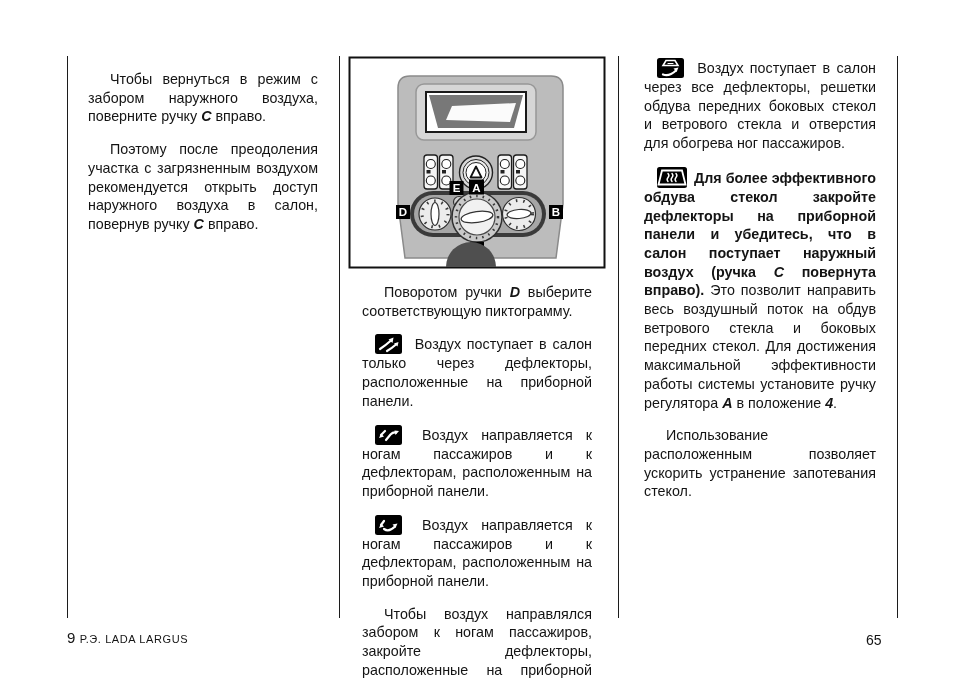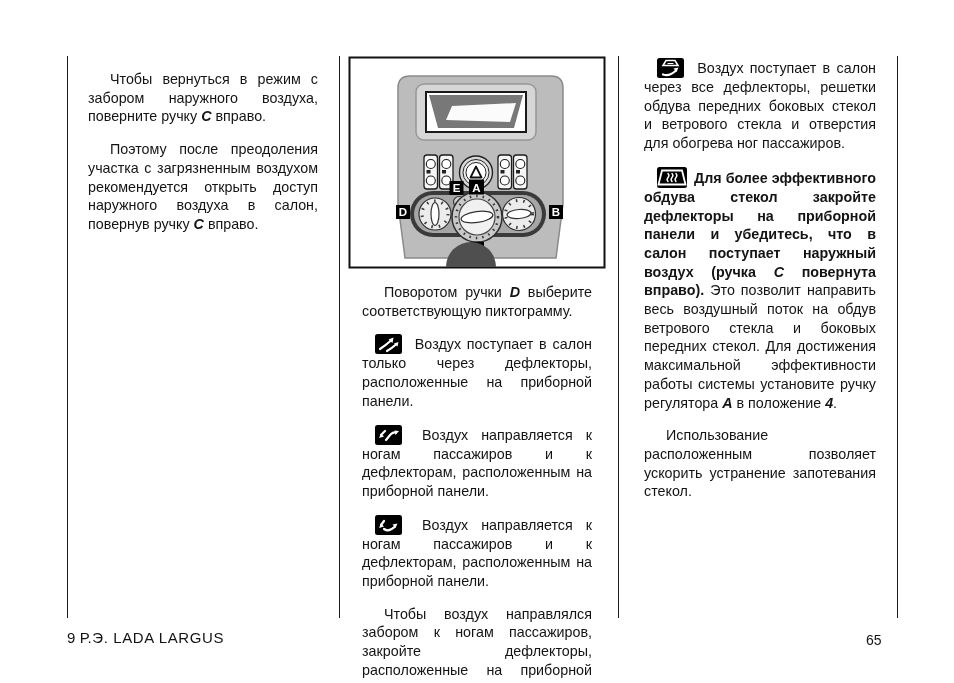--- a/index.html
+++ b/index.html
@@ -23,21 +23,21 @@
   .picto{
     display:inline-block;width:27px;height:20px;background:#000;border-radius:2.5px;
     vertical-align:-5px;margin-right:7px;
   }
   .picto.wide{width:30px;height:21px;}
   .picto svg{display:block;width:100%;height:100%;}
   .ipara{text-indent:13px;margin-top:8px;}
   .ipara.first{margin-top:2px;}
   .footer-left{position:absolute;left:67px;top:629px;white-space:nowrap;}
   .footer-left .num{font-size:15px;}
-  .footer-left .lbl{font-size:15px;letter-spacing:0.6px;margin-top:32px;}
+  .footer-left .lbl{font-size:11px;letter-spacing:0.6px;margin-top:32px;}
   .footer-right{position:absolute;left:866px;top:632px;font-size:14px;}
 </style>
 </head>
 <body>
 
 <div class="vrule" style="left:67px;"></div>
 <div class="vrule" style="left:339px;"></div>
 <div class="vrule" style="left:618px;"></div>
 <div class="vrule" style="left:897px;"></div>
 

